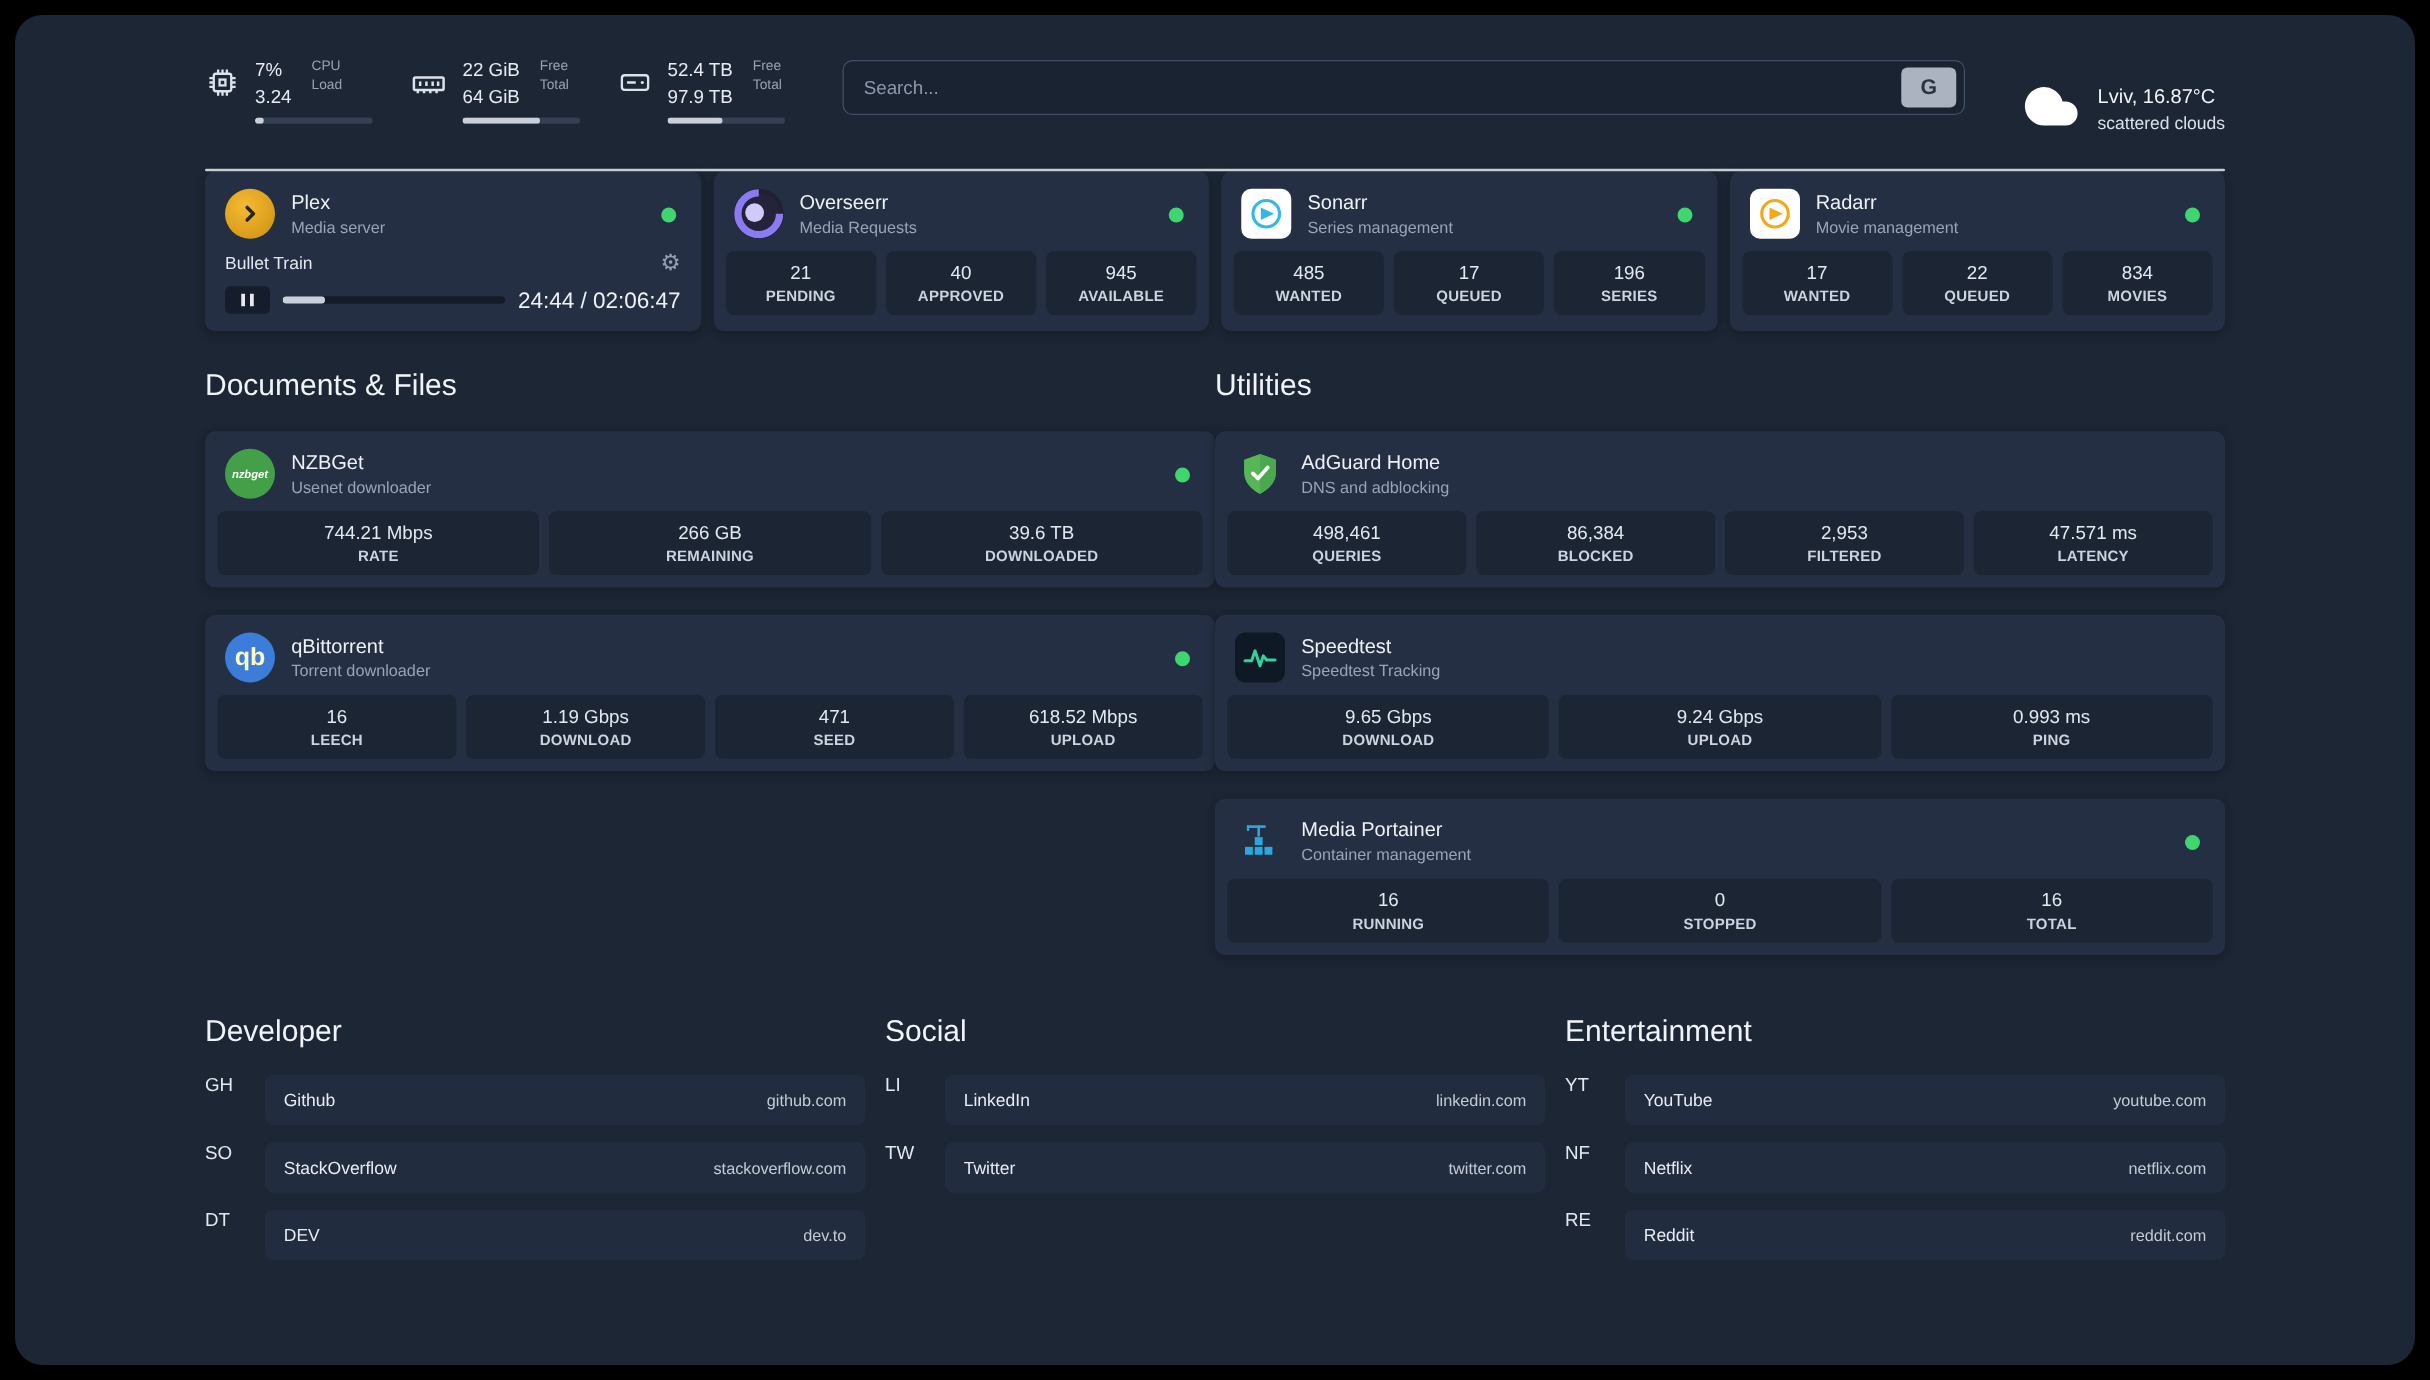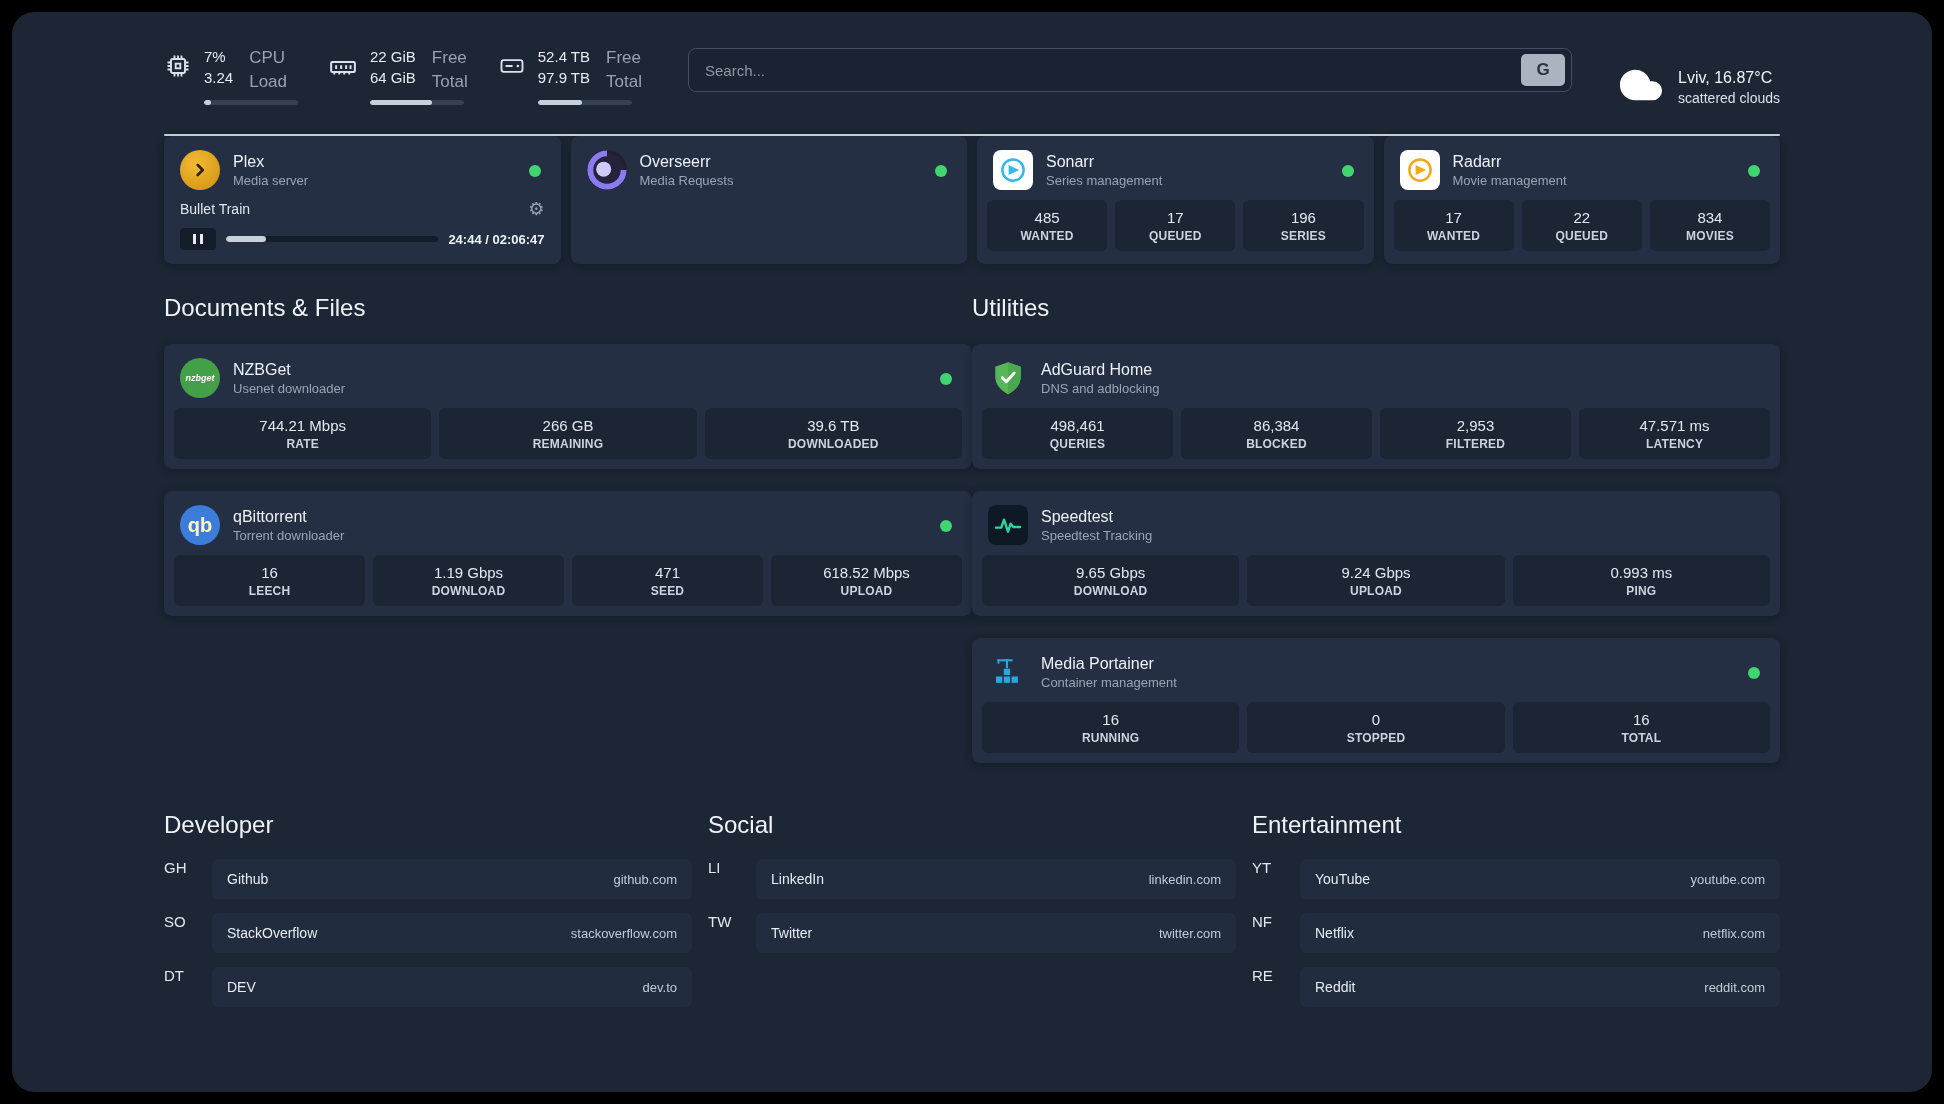--- a/index.html
+++ b/index.html
@@ -6,21 +6,21 @@
   html,body { width:1944px; height:1104px; background:#000; font-family:"Liberation Sans",sans-serif; overflow:hidden; }
   .page { position:absolute; left:12px; top:12px; width:1920px; height:1080px; background:#1c2634; border-radius:22px; overflow:hidden; }
   .content { width:1616px; margin:0 auto; }
 
   
   .topbar { display:flex; align-items:flex-start; gap:30px; padding-top:34px; }
   .res-widget { display:flex; gap:12px; align-items:flex-start; flex:none; }
   .res-icon { color:#dce2ec; margin-top:6px; }
   .res-cols { display:flex; gap:16px; }
   .res-values { color:#e8ecf2; font-size:15px; line-height:1.4; }
-  .res-labels { color:#97a2b4; font-size:17px; line-height:1.4; }
+  .res-labels { color:#97a2b4; font-size:11px; line-height:1.4; }
   .res-bar { margin-top:6px; width:94px; height:5px; border-radius:3px; background:rgba(120,135,160,.28); overflow:hidden; }
   .res-bar-fill { height:100%; background:#c9d0db; border-radius:3px; }
 
   .search { flex:1; display:flex; align-items:center; height:44px; margin:2px 16px 0; border:1px solid #414e66; border-radius:8px; background:#1a2332; padding:0 6px 0 16px; }
   .search input { flex:1; background:transparent; border:none; outline:none; color:#dfe5ee; font-size:15px; font-family:"Liberation Sans",sans-serif; }
   .search input::placeholder { color:#8d98ab; }
   .search-btn { width:44px; height:32px; border:none; border-radius:5px; background:#aab3bf; color:#2b3240; font-weight:bold; font-size:17px; display:flex; align-items:center; justify-content:center; cursor:pointer; }
 
   .weather { display:flex; align-items:center; gap:14px; flex:none; margin-top:16px; }
   .weather-text { color:#f2f5f9; }
@@ -51,21 +51,21 @@
   
   .player { padding:0 6px 4px; }
   .player-top { display:flex; align-items:center; justify-content:space-between; }
   .track-name { color:#e2e7ee; font-size:14px; }
   .gear { color:#94a0b2; font-size:18px; line-height:1; cursor:pointer; }
   .player-bottom { display:flex; align-items:center; gap:10px; margin-top:10px; }
   .pause-btn { width:36px; height:22px; background:#151d2a; border-radius:4px; display:flex; align-items:center; justify-content:center; gap:4px; cursor:pointer; flex:none; }
   .pause-btn i { display:block; width:3px; height:10px; background:#e6eaf0; }
   .ptrack { flex:1; height:6px; background:#141c29; border-radius:3px; overflow:hidden; }
   .pfill { height:100%; background:#c9d0db; border-radius:3px; }
-  .ptime { color:#eef1f6; font-size:13px; font-weight:bold; white-space:nowrap; }
+  .ptime { color:#eef1f6; font-size:18px; font-weight:normal; white-space:nowrap; }
 
   .two-col { display:grid; grid-template-columns:1fr 1fr; margin-top:30px; }
   .col-title { margin-bottom:22px; }
   .col .card { margin-bottom:22px; }
   .col .card:last-child { margin-bottom:0; }
 
   
   .plex-icon   { background:radial-gradient(circle at 40% 35%, #f3bb33, #cf8f10); }
   .overseerr-icon { background:#221f35; position:relative; }
   .sonarr-tile, .radarr-tile { background:#fff; }
@@ -230,20 +230,34 @@
                 <circle cx="12" cy="12" r="10" fill="#25223c"></circle>
                 <path d="M12 2a10 10 0 1 0 10 10" stroke="#8b7bf0" stroke-width="3.5" fill="none"></path>
                 <circle cx="10" cy="11.5" r="4.5" fill="#cfcaf8"></circle>
               </svg>
           </span>
           <div class="card-titles">
             <div class="card-name">Overseerr</div>
             <div class="card-desc">Media Requests</div>
           </div>
           <span class="status-dot"></span>
+        </div>
+        <div class="stats">
+          <div class="stat">
+            <div class="stat-value">21</div>
+            <div class="stat-label">PENDING</div>
+          </div>
+          <div class="stat">
+            <div class="stat-value">40</div>
+            <div class="stat-label">APPROVED</div>
+          </div>
+          <div class="stat">
+            <div class="stat-value">945</div>
+            <div class="stat-label">AVAILABLE</div>
+          </div>
         </div>
       </div>
 
       <div class="card">
         <div class="card-head">
           <span class="app-icon sonarr-tile">
             <svg viewBox="0 0 24 24" width="30" height="30">
                 <circle cx="12" cy="12" r="8.5" fill="none" stroke="#35b8e8" stroke-width="2"></circle>
                 <path d="M8.5 8l8.5 4-8.5 4z" fill="#35b8e8"></path>
               </svg>

